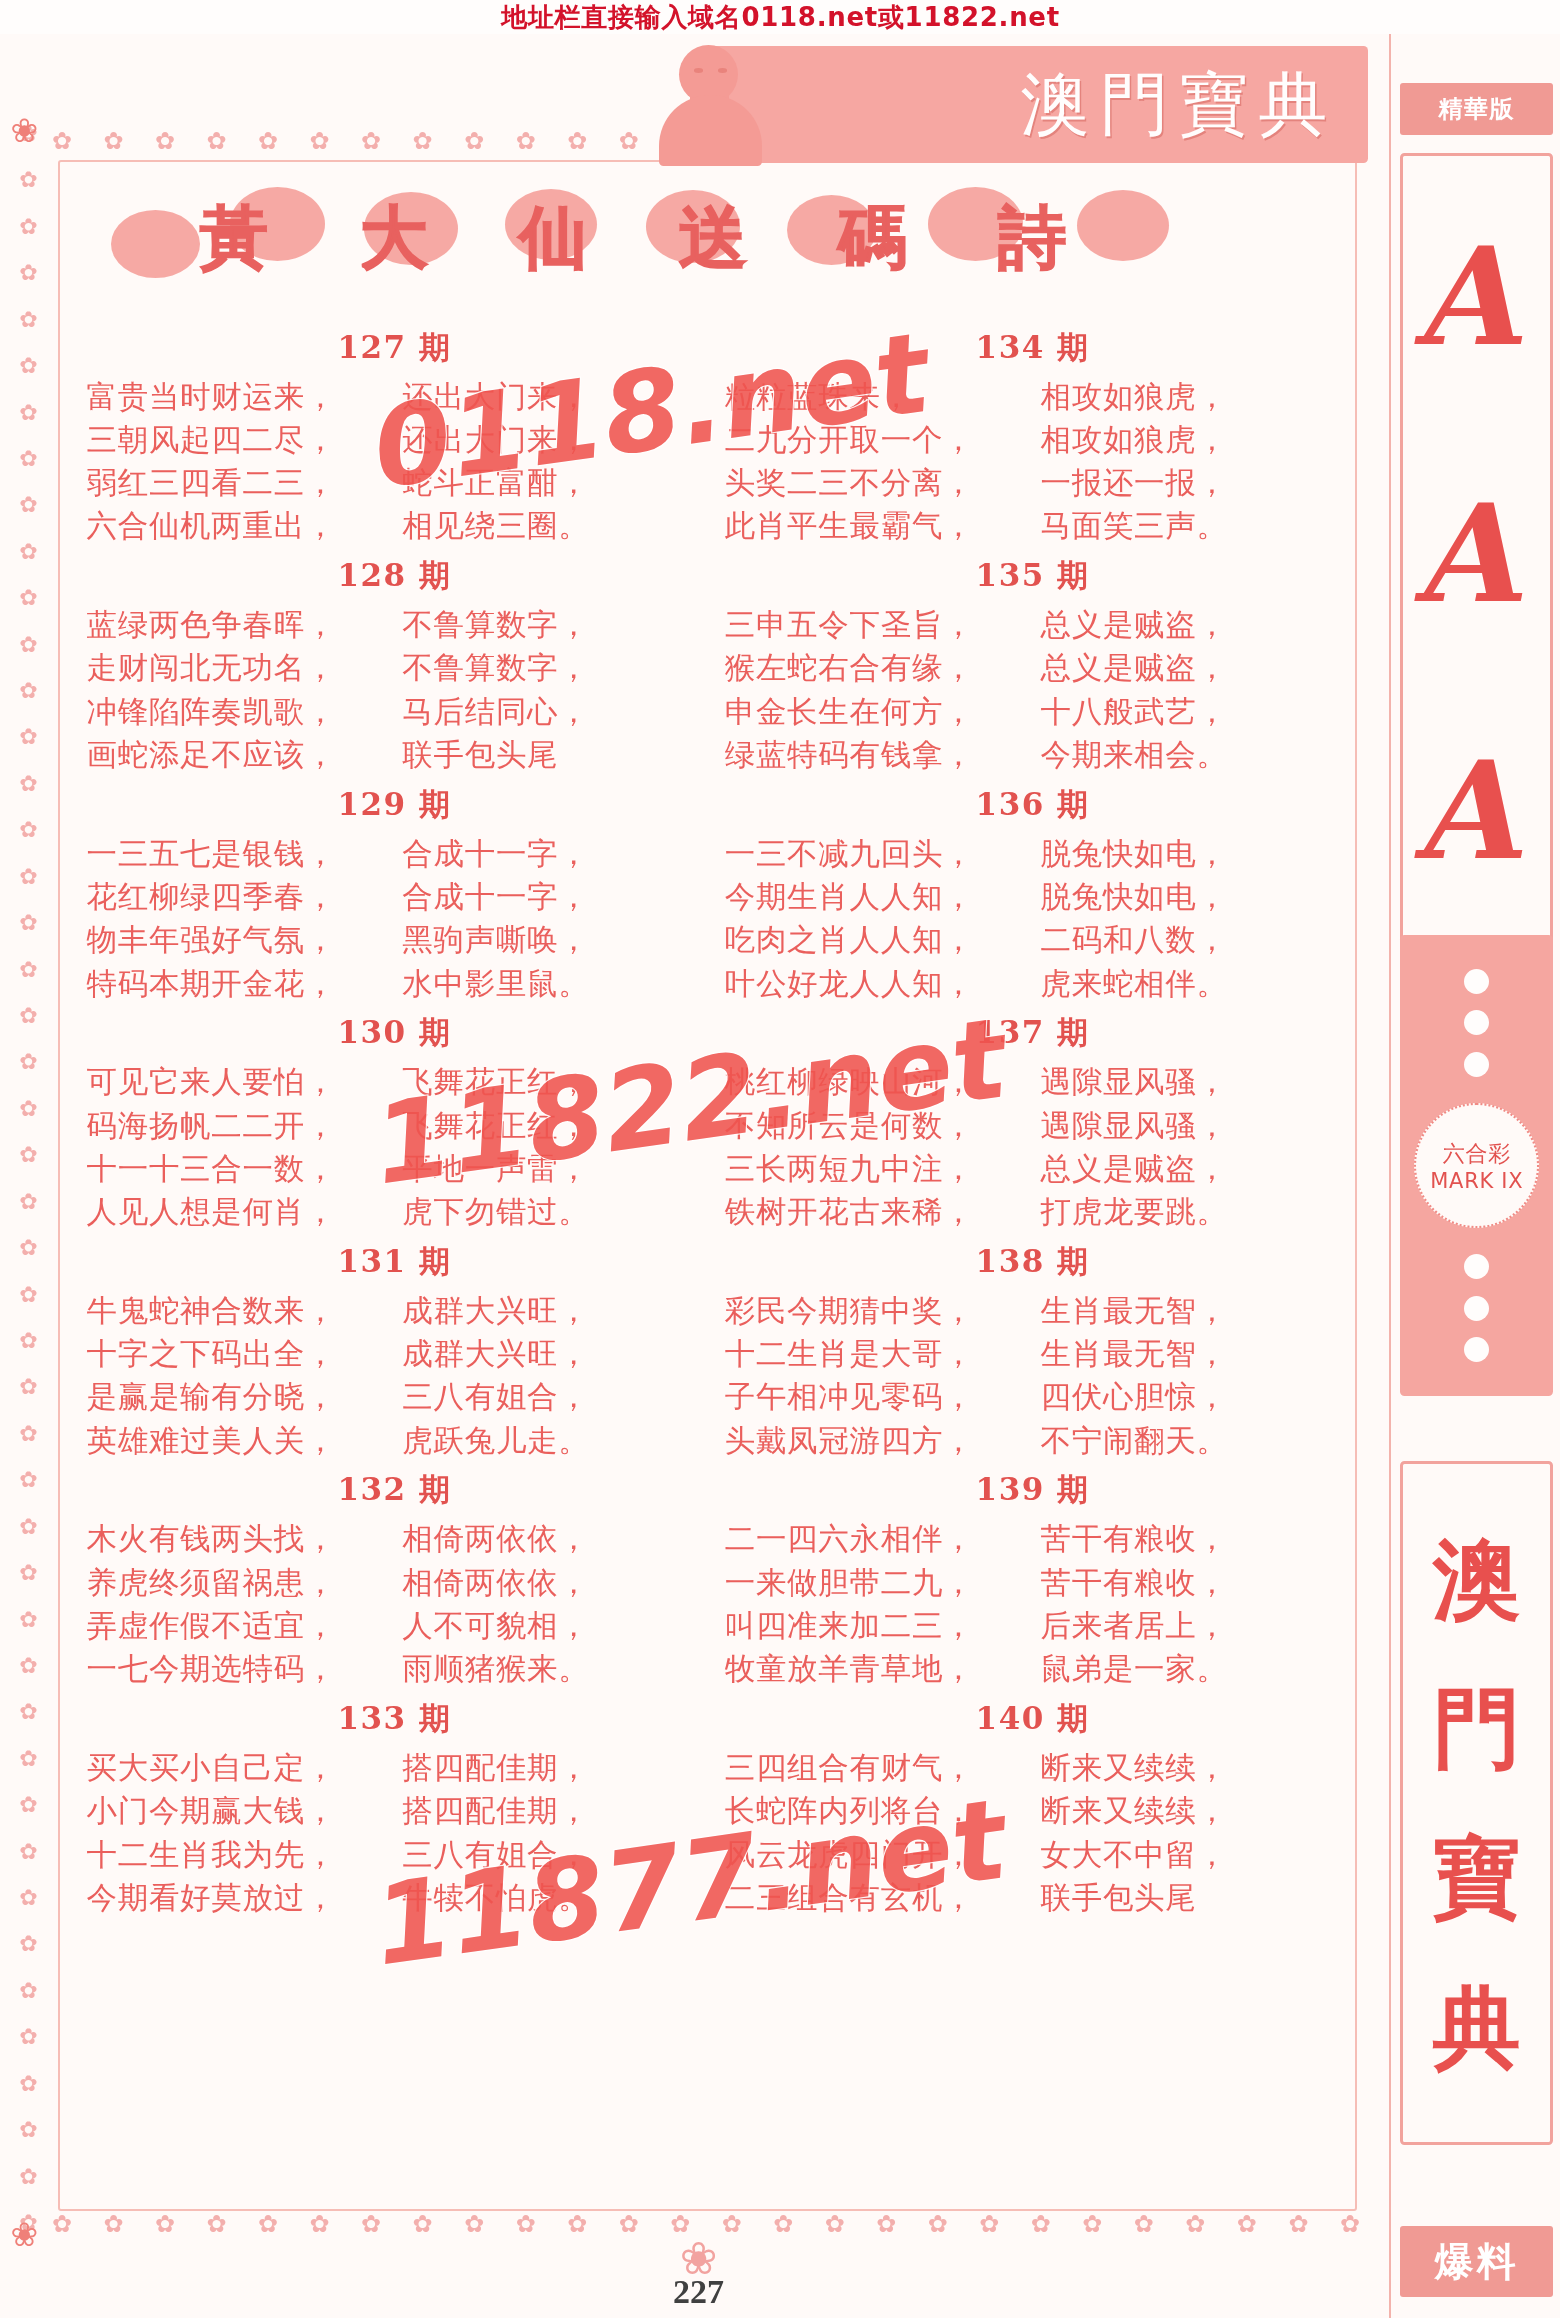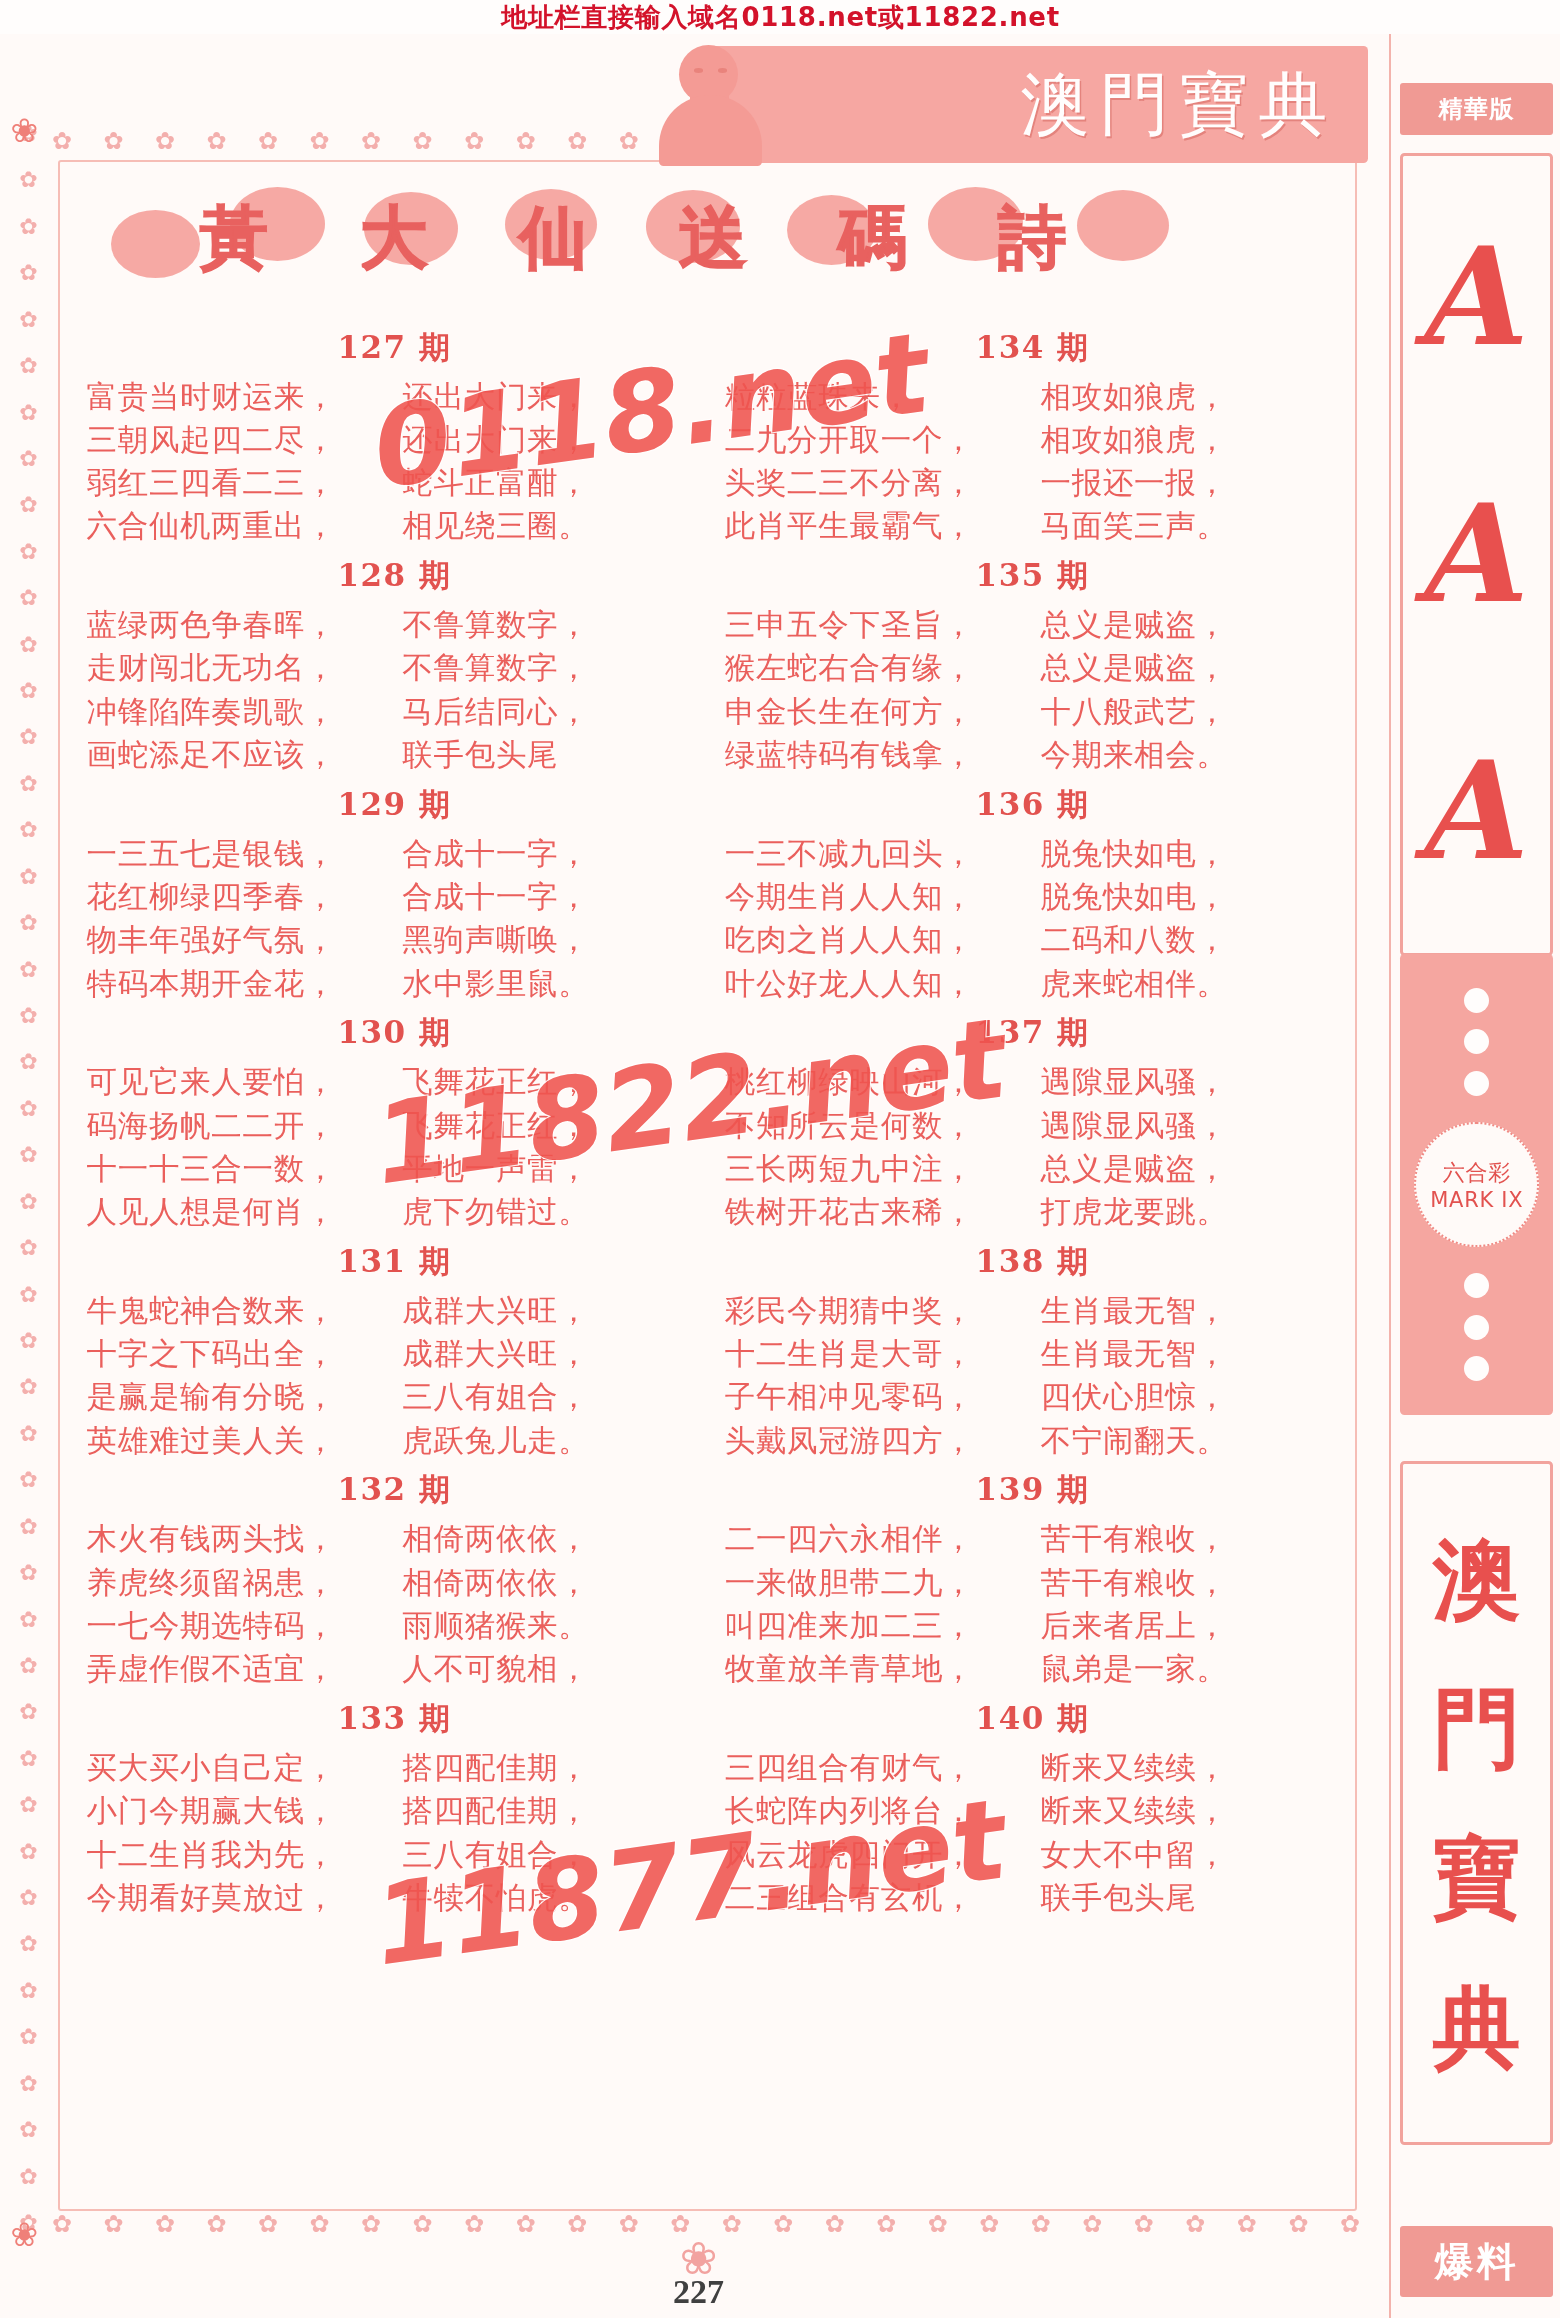--- a/index.html
+++ b/index.html
@@ -227,21 +227,21 @@
   .sb-a {
     color: #e8504e;
     font-size: 134px;
     line-height: .8;
     font-family: "DejaVu Serif", serif;
     font-style: italic;
     font-weight: bold;
   }
   .sb-mark {
     position: absolute;
-    top: 920px; left: 16.3px;
+    top: 901px; left: 16.3px;
     width: 153px; height: 461px;
     background: #f5a6a0;
     border-radius: 4.5px;
     display: flex; flex-direction: column;
     align-items: center; justify-content: space-between;
     padding: 34px 0;
   }
   .dots { display: flex; flex-direction: column; gap: 16.3px; align-items: center; }
   .dot {
     width: 25px; height: 25px; border-radius: 50%;
@@ -566,26 +566,26 @@
           <div class="entry-title">132 期</div>
           <div class="line">
             <span class="half first">木火有钱两头找，</span>
             <span class="half second">相倚两依依，</span>
           </div>
           <div class="line">
             <span class="half first">养虎终须留祸患，</span>
             <span class="half second">相倚两依依，</span>
           </div>
           <div class="line">
+            <span class="half first">弄虚作假不适宜，</span>
+            <span class="half second">人不可貌相，</span>
+          </div>
+          <div class="line">
             <span class="half first">一七今期选特码，</span>
             <span class="half second">雨顺猪猴来。</span>
-          </div>
-          <div class="line">
-            <span class="half first">弄虚作假不适宜，</span>
-            <span class="half second">人不可貌相，</span>
           </div>
         </div>
         <div class="entry">
           <div class="entry-title">133 期</div>
           <div class="line">
             <span class="half first">买大买小自己定，</span>
             <span class="half second">搭四配佳期，</span>
           </div>
           <div class="line">
             <span class="half first">小门今期赢大钱，</span>

